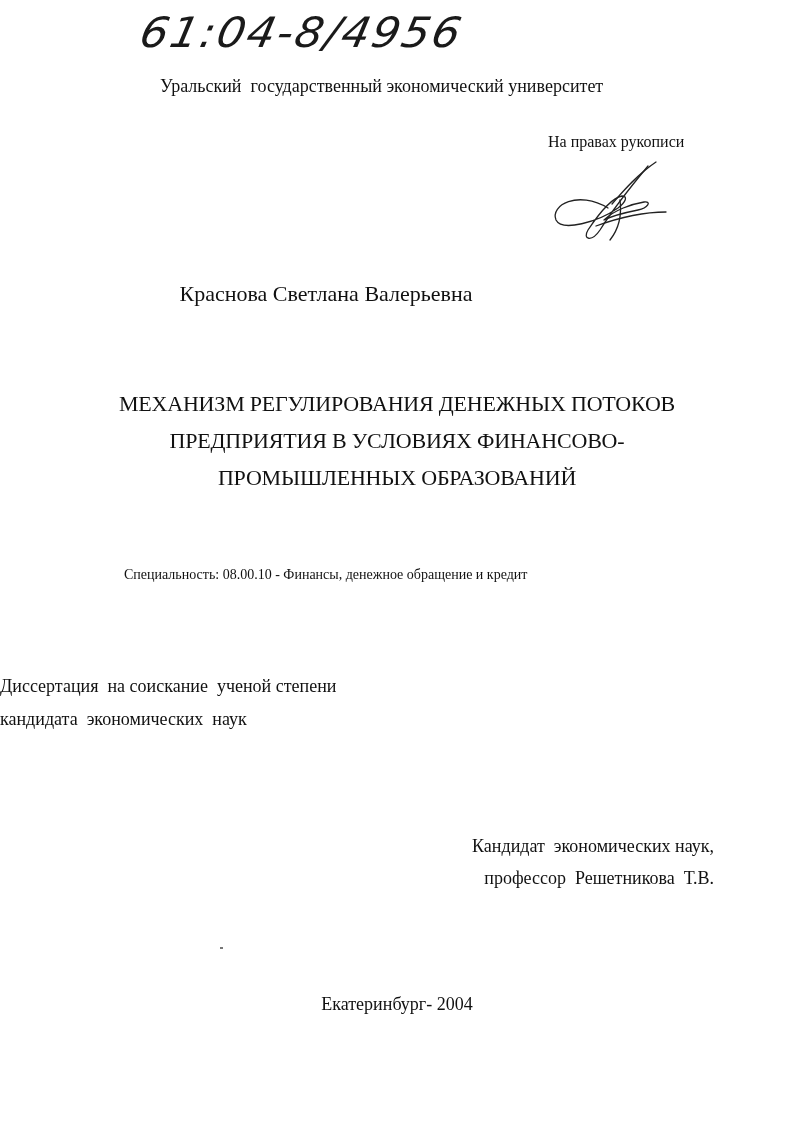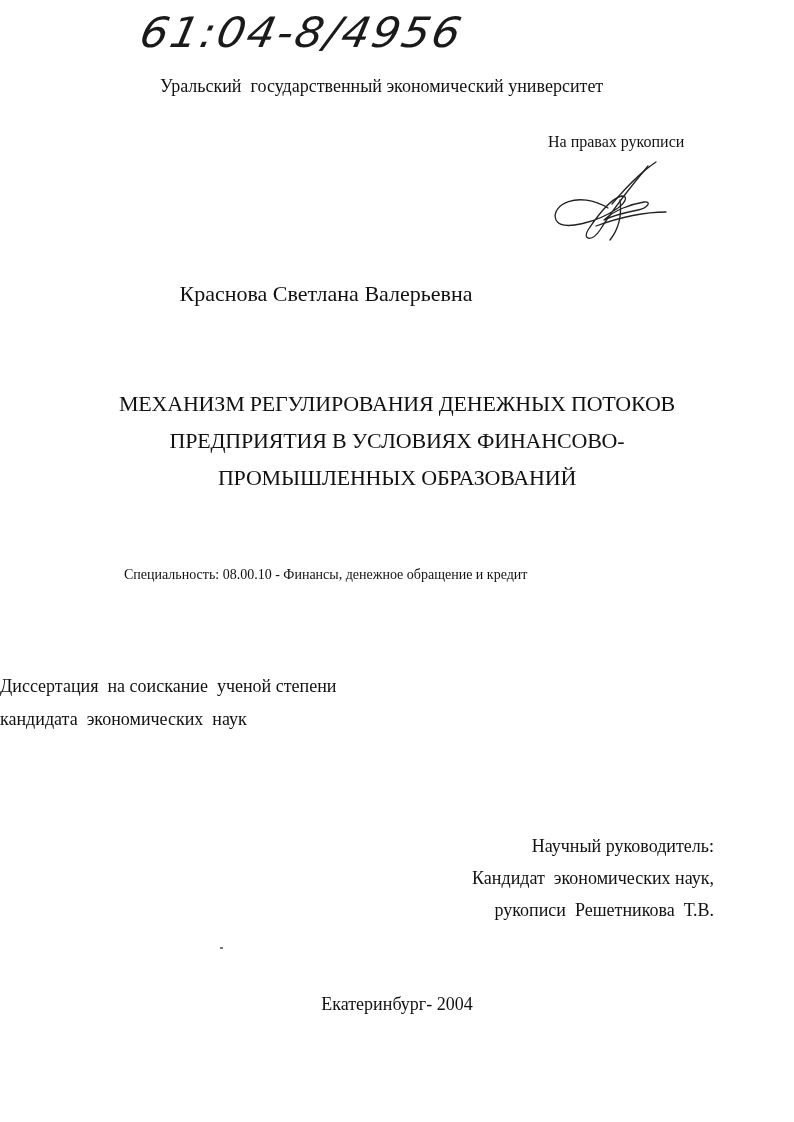--- a/index.html
+++ b/index.html
@@ -66,20 +66,19 @@
 </div>
 
 <div class="abs specialty">Специальность: 08.00.10 - Финансы, денежное обращение и кредит</div>
 
 <div class="abs degree">
   <div class="wspace">Диссертация  на соискание  ученой степени</div>
   <div class="wspace">кандидата  экономических  наук</div>
 </div>
 
 <div class="abs supervisor">
-  <div class="wspace">Научный руководитель:</div>
   <div class="wspace">Кандидат  экономических наук,</div>
-  <div class="wspace">рукописи  Решетникова  Т.В.</div>
+  <div class="wspace">профессор  Решетникова  Т.В.</div>
 </div>
 
 <div class="abs speck"></div>
 
 <div class="abs city">Екатеринбург- 2004</div>
 
 </body></html>

